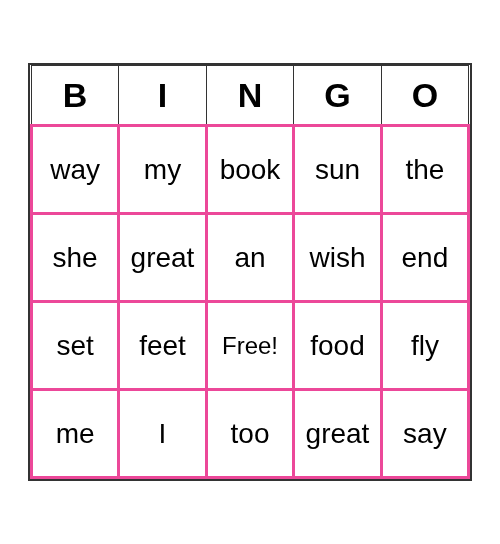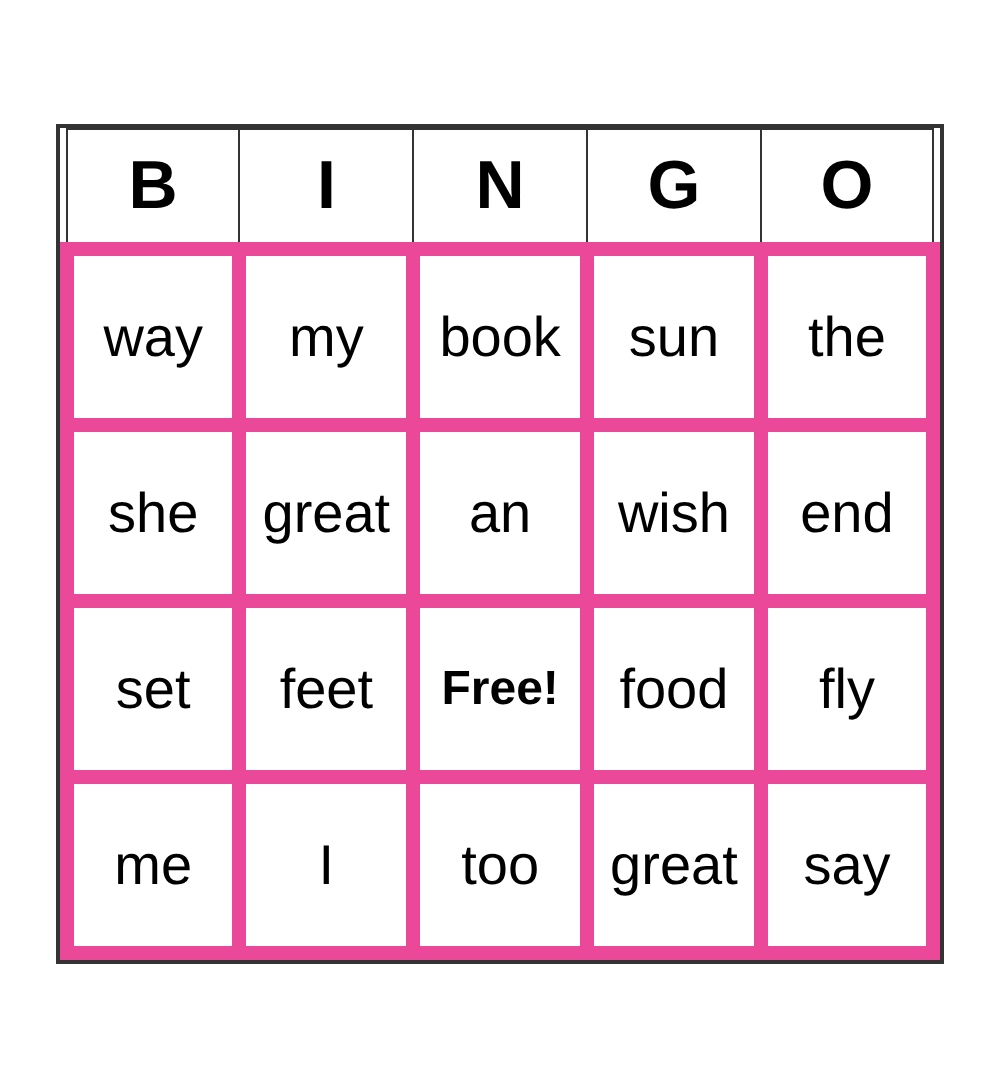--- a/index.html
+++ b/index.html
@@ -24,38 +24,38 @@
       background: #fff;
     }
 
     .bingo-table {
       border-collapse: collapse;
       width: 440px;
     }
 
     .bingo-table td,
     .bingo-table th {
-      border: 7px solid #ec4899;
+      border: 3px solid #ec4899;
       text-align: center;
       vertical-align: middle;
       width: 88px;
       height: 88px;
       font-size: 28px;
     }
 
     .bingo-table thead th {
       font-size: 34px;
       font-weight: bold;
       height: 60px;
       border: 1px solid #333;
     }
 
     .free-cell {
       font-size: 24px !important;
-      font-weight: bold;
+      font-weight: normal;
     }
   </style>
 </head>
 <body>
 
 <div class="bingo-card">
   <table class="bingo-table">
     <thead>
       <tr>
       <th>B</th>

